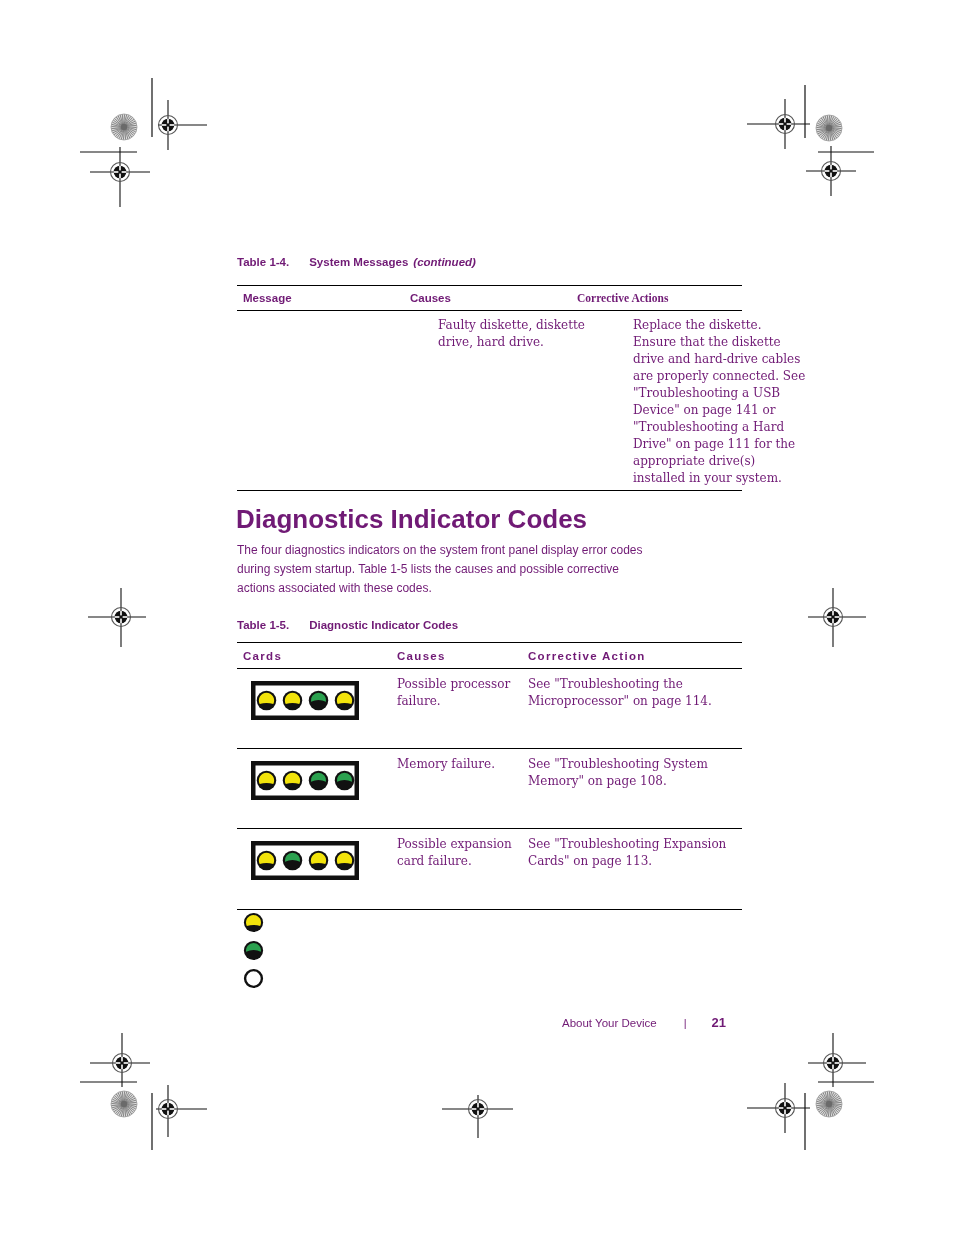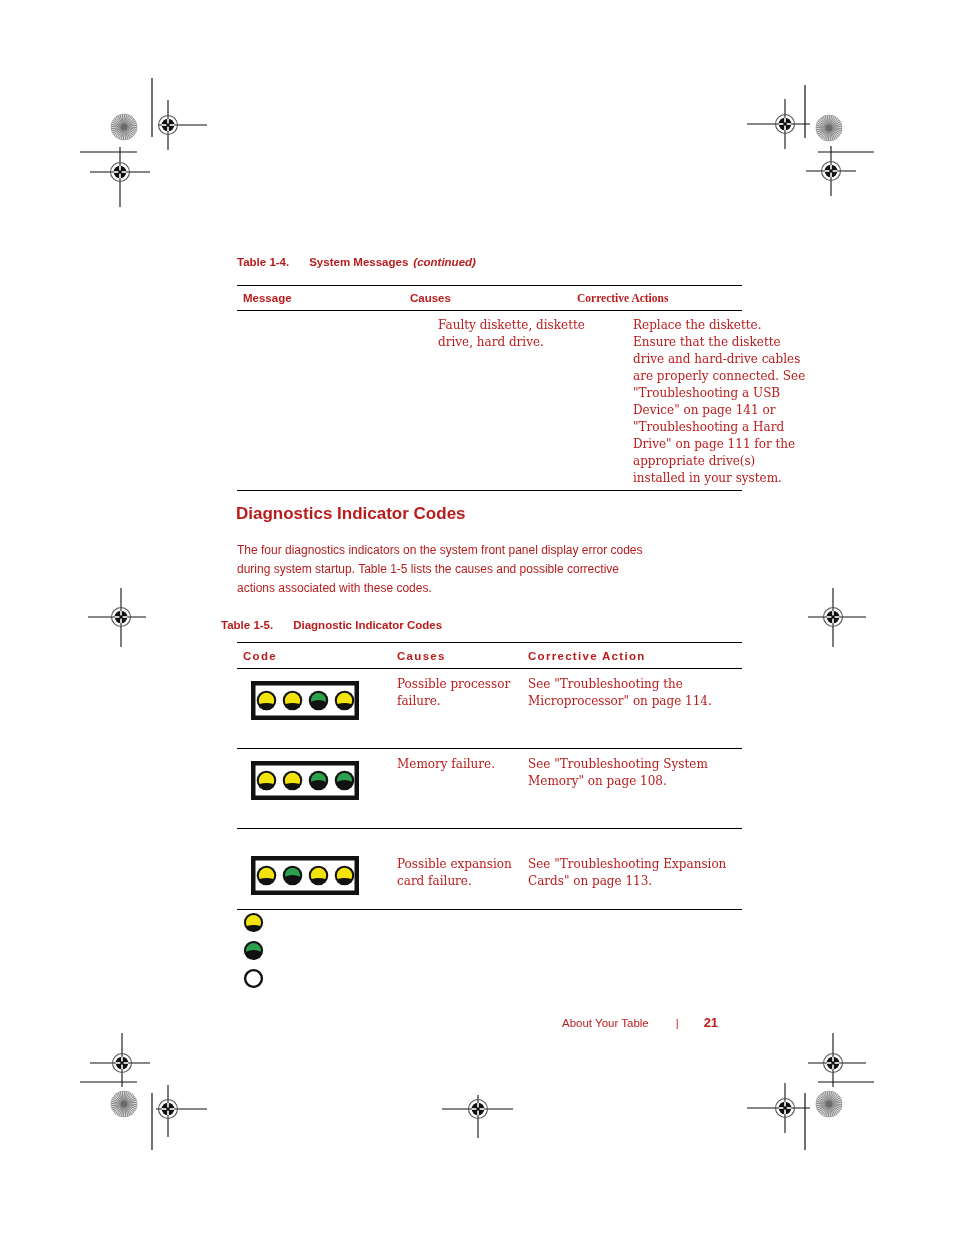--- a/index.html
+++ b/index.html
@@ -1,17 +1,17 @@
 <!DOCTYPE html>
 <html><head>
 <meta charset="utf-8">
 <style>
   html,body{margin:0;padding:0;background:#fff;}
   .page{position:relative;width:954px;height:1235px;background:#ffffff;overflow:hidden;
-        font-family:"Liberation Sans",sans-serif;color:#b91c1c;}
+        font-family:"Liberation Sans",sans-serif;color:#701a75;}
   #regmarks{position:absolute;left:0;top:0;pointer-events:none;}
 
   .caption{position:absolute;font-weight:bold;font-size:11.5px;white-space:nowrap;}
   .cap-title{margin-left:20px;}
   .cap-cont{font-style:italic;margin-left:5px;}
 
   .tbl{position:absolute;width:505px;border-top:1.5px solid #000;border-bottom:1.5px solid #000;box-sizing:content-box;}
   .thead{display:flex;align-items:center;border-bottom:1.5px solid #000;font-weight:bold;font-size:11.5px;}
   #table14 .thead{height:24px;}
   #table15 .thead{height:25px;letter-spacing:1.3px;}
@@ -19,24 +19,24 @@
   .t14c1{width:168px;padding-left:6px;}
   .t14c2{width:166px;padding-left:5px;}
   .t14c3{width:171px;padding-left:6px;font-family:Liberation Serif, serif;}
   .t15c1{width:153px;padding-left:6px;}
   .t15c2{width:134px;padding-left:7px;}
   .t15c3{width:218px;padding-left:4px;}
   .cell{font-family:"DejaVu Serif",serif;font-size:12px;line-height:17px;white-space:pre;}
   #table14 .tbody{display:flex;height:179px;padding-top:6px;box-sizing:border-box;gap:28px;}
 
   .t15row{display:flex;height:80px;padding-top:7px;box-sizing:border-box;border-bottom:1.5px solid #000;}
-  .t15row:last-child{border-bottom:none;align-items:center;}
+  .t15row:last-child{border-bottom:none;}
   .led-box{display:block;margin:5px 0 0 8px;width:108px;height:39px;}
 
-  .heading{position:absolute;left:236px;top:504px;margin:0;font-size:17px;font-weight:bold;letter-spacing:0;}
+  .heading{position:absolute;left:236px;top:504px;margin:0;font-size:26px;font-weight:bold;letter-spacing:0;}
   .intro{position:absolute;left:237px;top:541px;margin:0;font-size:12px;line-height:19px;white-space:pre;}
 
   .legend{position:absolute;left:243px;top:912px;display:flex;flex-direction:column;gap:7px;}
   .legend .led{width:21px;height:21px;display:block;}
 
   .footer{position:absolute;left:562px;top:1015px;display:flex;align-items:baseline;font-size:11.5px;}
   .footer .sep{margin-left:27px;font-size:11px;}
   .footer .pagenum{margin-left:25px;font-weight:bold;font-size:13px;}
 </style>
 </head>
@@ -309,27 +309,27 @@
 appropriate drive(s)
 installed in your system.</div>
     </div>
   </div>
 
   <h1 class="heading">Diagnostics Indicator Codes</h1>
   <p class="intro">The four diagnostics indicators on the system front panel display error codes
 during system startup. Table 1-5 lists the causes and possible corrective
 actions associated with these codes.</p>
 
-  <div class="caption" style="left:221px;top:619px;">
+  <div class="caption" style="left:237px;top:619px;">
     <span>Table 1-5.</span><span class="cap-title">Diagnostic Indicator Codes</span>
   </div>
 
   <div class="tbl" id="table15" style="left:237px;top:642px;">
     <div class="thead">
-      <div class="c t15c1">Code</div>
+      <div class="c t15c1">Cards</div>
       <div class="c t15c2">Causes</div>
       <div class="c t15c3">Corrective Action</div>
     </div>
 
     <div class="t15row">
       <div class="c t15c1">
         <svg class="led-box" viewBox="0 0 108 39">
             <rect x="2.25" y="2.25" width="103.5" height="34.5" fill="#fff" stroke="#111" stroke-width="4.5"></rect>
             <circle cx="15.5" cy="19.5" r="9.75" fill="#111"></circle>
             <path d="M 8.70 23.01 A 7.65 7.65 0 1 1 22.30 23.01 Q 15.5 20.86 8.70 23.01 Z" fill="#F2E30B"></path>
@@ -395,18 +395,18 @@
     <svg class="led" viewBox="0 0 21 21">
         <circle cx="10.5" cy="10.5" r="9.6" fill="#111"></circle>
         <path d="M 3.12 11.84 A 7.5 7.5 0 1 1 17.88 11.84 Q 10.5 8.20 3.12 11.84 Z" fill="#2BA14F"></path>
       </svg>
     <svg class="led" viewBox="0 0 21 21">
         <circle cx="10.5" cy="10.5" r="8.40" fill="#FFFFFF" stroke="#111" stroke-width="2.4"></circle>
       </svg>
   </div>
 
   <div class="footer">
-    <span>About Your Table</span>
+    <span>About Your Device</span>
     <span class="sep">|</span>
     <span class="pagenum">21</span>
   </div>
 
 </div>
 
 </body></html>

